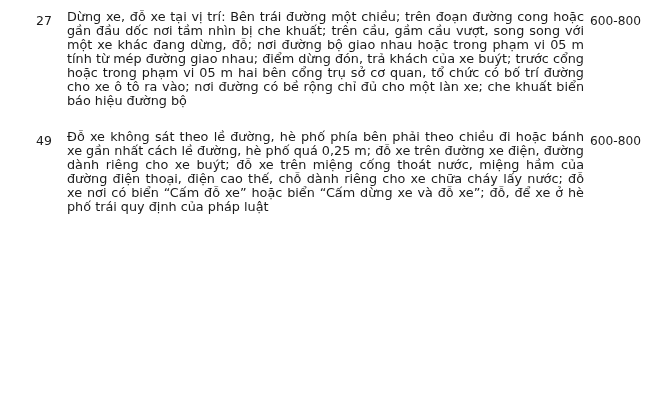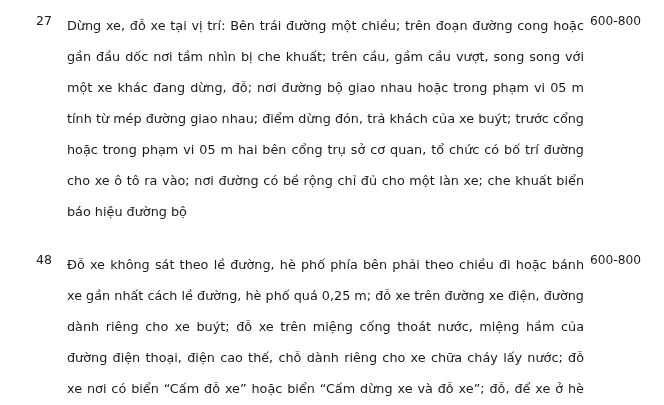--- a/index.html
+++ b/index.html
@@ -35,21 +35,21 @@
     font-size: 12.5px;
     line-height: 22.2px;
     padding-right: 0;
     color: #1a1a1a;
   }
   .cell-text {
     flex: 1 1 auto;
     padding-left: 15px;
     padding-right: 6px;
     font-size: 12.8px;
-    line-height: 31px;
+    line-height: 14px;
     text-align: justify;
     text-justify: inter-word;
     color: #1a1a1a;
     hyphens: none;
   }
   .cell-amount {
     flex: 0 0 66px;
     text-align: left;
     font-size: 12.2px;
     line-height: 22.2px;
@@ -70,21 +70,21 @@
 
   <div class="row row-1">
     <div class="cell-num">27</div>
     <div class="cell-text">Dừng xe, đỗ xe tại vị trí: Bên trái đường một chiều; trên đoạn đường cong hoặc gần đầu dốc nơi tầm nhìn bị che khuất; trên cầu, gầm cầu vượt, song song với một xe khác đang dừng, đỗ; nơi đường bộ giao nhau hoặc trong phạm vi 05 m tính từ mép đường giao nhau; điểm dừng đón, trả khách của xe buýt; trước cổng hoặc trong phạm vi 05 m hai bên cổng trụ sở cơ quan, tổ chức có bố trí đường cho xe ô tô ra vào; nơi đường có bề rộng chỉ đủ cho một làn xe; che khuất biển báo hiệu đường bộ</div>
     <div class="cell-amount">600-800</div>
   </div>
 
   <div class="row-spacer-1"></div>
 
   <div class="row row-2">
-    <div class="cell-num">48</div>
+    <div class="cell-num">49</div>
     <div class="cell-text">Đỗ xe không sát theo lề đường, hè phố phía bên phải theo chiều đi hoặc bánh xe gần nhất cách lề đường, hè phố quá 0,25 m; đỗ xe trên đường xe điện, đường dành riêng cho xe buýt; đỗ xe trên miệng cống thoát nước, miệng hầm của đường điện thoại, điện cao thế, chỗ dành riêng cho xe chữa cháy lấy nước; đỗ xe nơi có biển “Cấm đỗ xe” hoặc biển “Cấm dừng xe và đỗ xe”; đỗ, để xe ở hè phố trái quy định của pháp luật</div>
     <div class="cell-amount">600-800</div>
   </div>
 
   <div class="row-spacer-2"></div>
 
 
 </div>
 
 </body></html>

